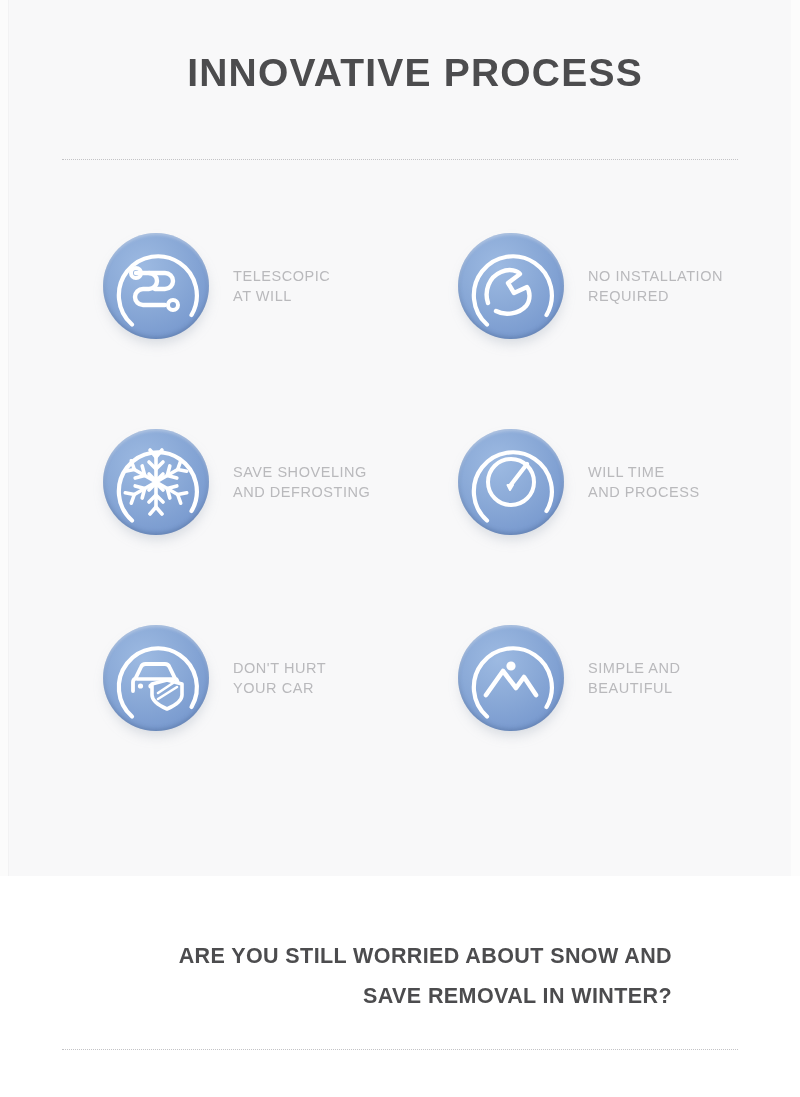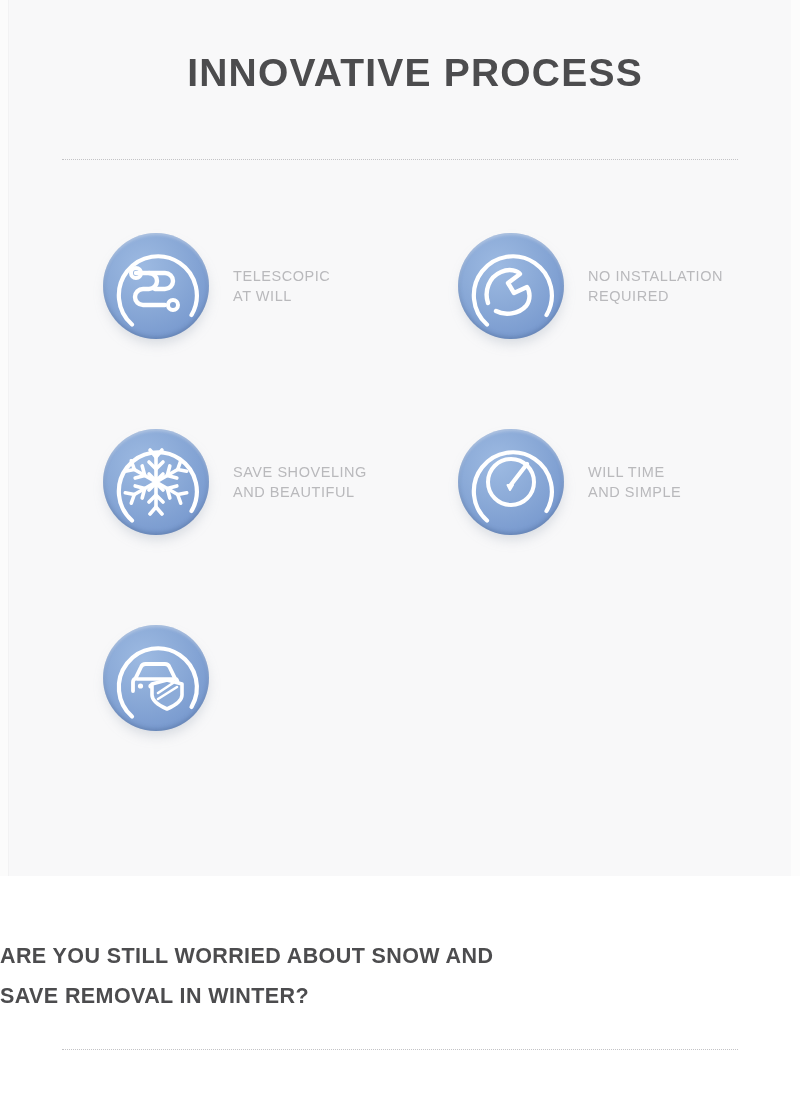--- a/index.html
+++ b/index.html
@@ -143,21 +143,21 @@
     font-weight: 400;
   }
   .feature-text .line2 { display: block; }
 
   
   .bottom-heading {
     position: absolute;
     left: 0;
     top: 936px;
     width: 672px;
-    text-align: left;
+    text-align: right;
     color: #4c4c4e;
     font-size: 21.5px;
     font-weight: bold;
     letter-spacing: 0.4px;
     line-height: 40px;
   }
   .bottom-heading .bline { display: block; }
 </style>
 </head>
 <body>
@@ -239,40 +239,40 @@
                 <line x1="0" y1="-25" x2="0" y2="25"></line>
                 <path d="M0 -25 l-6 -7 M0 -25 l6 -7 M0 -13 l-7 -7 M0 -13 l7 -7"></path>
                 <path d="M0 25 l-6 7 M0 25 l6 7 M0 13 l-7 7 M0 13 l7 7"></path>
               </g>
             </g>
           </g>
         </svg>
       </div>
       <div class="feature-text">
         <span class="line1">SAVE SHOVELING</span>
-        <span class="line2">AND BEAUTIFUL</span>
+        <span class="line2">AND DEFROSTING</span>
       </div>
     </div>
 
     <div class="feature col-right">
       <div class="icon-badge">
         <div class="shadow"></div>
         <div class="disc"></div>
         <svg class="ringgap" viewBox="0 0 106 106">
           <path d="M 88.5 82 A 39 39 0 1 0 29 91.5" fill="none" stroke="#ffffff" stroke-width="4.2" stroke-linecap="round"></path>
         </svg>
         <svg class="glyph" viewBox="0 0 106 106">
           <circle cx="53" cy="53" r="23" fill="none" stroke="#ffffff" stroke-width="4"></circle>
           <path d="M52 57 L69 35" fill="none" stroke="#ffffff" stroke-width="4.2" stroke-linecap="round"></path>
           <path d="M49.5 56 L52 61 L55 56 Z" fill="#ffffff" stroke="#ffffff" stroke-width="2" stroke-linejoin="round"></path>
         </svg>
       </div>
       <div class="feature-text">
         <span class="line1">WILL TIME</span>
-        <span class="line2">AND SIMPLE</span>
+        <span class="line2">AND PROCESS</span>
       </div>
     </div>
   </div>
 
   <div class="grid-row">
 
     <div class="feature col-left">
       <div class="icon-badge">
         <div class="shadow"></div>
         <div class="disc"></div>
@@ -282,22 +282,43 @@
         <svg class="glyph" viewBox="0 0 106 106">
           <path d="M30 66 v-9 a4 4 0 0 1 2.5 -3.6 L38 42 a5 5 0 0 1 4.5 -3 H62
                    a5 5 0 0 1 4.5 3 l5.5 11.4 A4 4 0 0 1 74.5 57 V66" fill="none" stroke="#ffffff" stroke-width="3.8" stroke-linecap="round" stroke-linejoin="round"></path>
           <path d="M34 54 H70" fill="none" stroke="#ffffff" stroke-width="3.4" stroke-linecap="round"></path>
           <circle cx="37.5" cy="61" r="2.6" fill="#ffffff"></circle>
           <circle cx="48" cy="61" r="2.6" fill="#ffffff"></circle>
           <path d="M64 55 L79 59 V70 c0 7 -8 11 -15 14 c-7 -3 -15 -7 -15 -14 V59 Z" fill="#8cabd8" stroke="#ffffff" stroke-width="3.6" stroke-linejoin="round"></path>
           <path d="M55 74 L74 62 M55 68 L70 58" fill="none" stroke="#ffffff" stroke-width="2.6" stroke-linecap="round"></path>
         </svg>
       </div>
-    </div>
-
+      <div class="feature-text">
+        <span class="line1">DON'T HURT</span>
+        <span class="line2">YOUR CAR</span>
+      </div>
+    </div>
+
+    <div class="feature col-right">
+      <div class="icon-badge">
+        <div class="shadow"></div>
+        <div class="disc"></div>
+        <svg class="ringgap" viewBox="0 0 106 106">
+          <path d="M 88.5 82 A 39 39 0 1 0 29 91.5" fill="none" stroke="#ffffff" stroke-width="4.2" stroke-linecap="round"></path>
+        </svg>
+        <svg class="glyph" viewBox="0 0 106 106">
+          <path d="M28 70 L45 46 L58 63 L66 52 L78 70" fill="none" stroke="#ffffff" stroke-width="4.6" stroke-linecap="round" stroke-linejoin="round"></path>
+          <circle cx="53" cy="41" r="4.6" fill="#ffffff"></circle>
+        </svg>
+      </div>
+      <div class="feature-text">
+        <span class="line1">SIMPLE AND</span>
+        <span class="line2">BEAUTIFUL</span>
+      </div>
+    </div>
   </div>
 
 </div>
 
 <div class="bottom-heading">
   <span class="bline">ARE YOU STILL WORRIED ABOUT SNOW AND</span>
   <span class="bline">SAVE REMOVAL IN WINTER?</span>
 </div>
 
 <div class="divider divider-bottom"></div>

